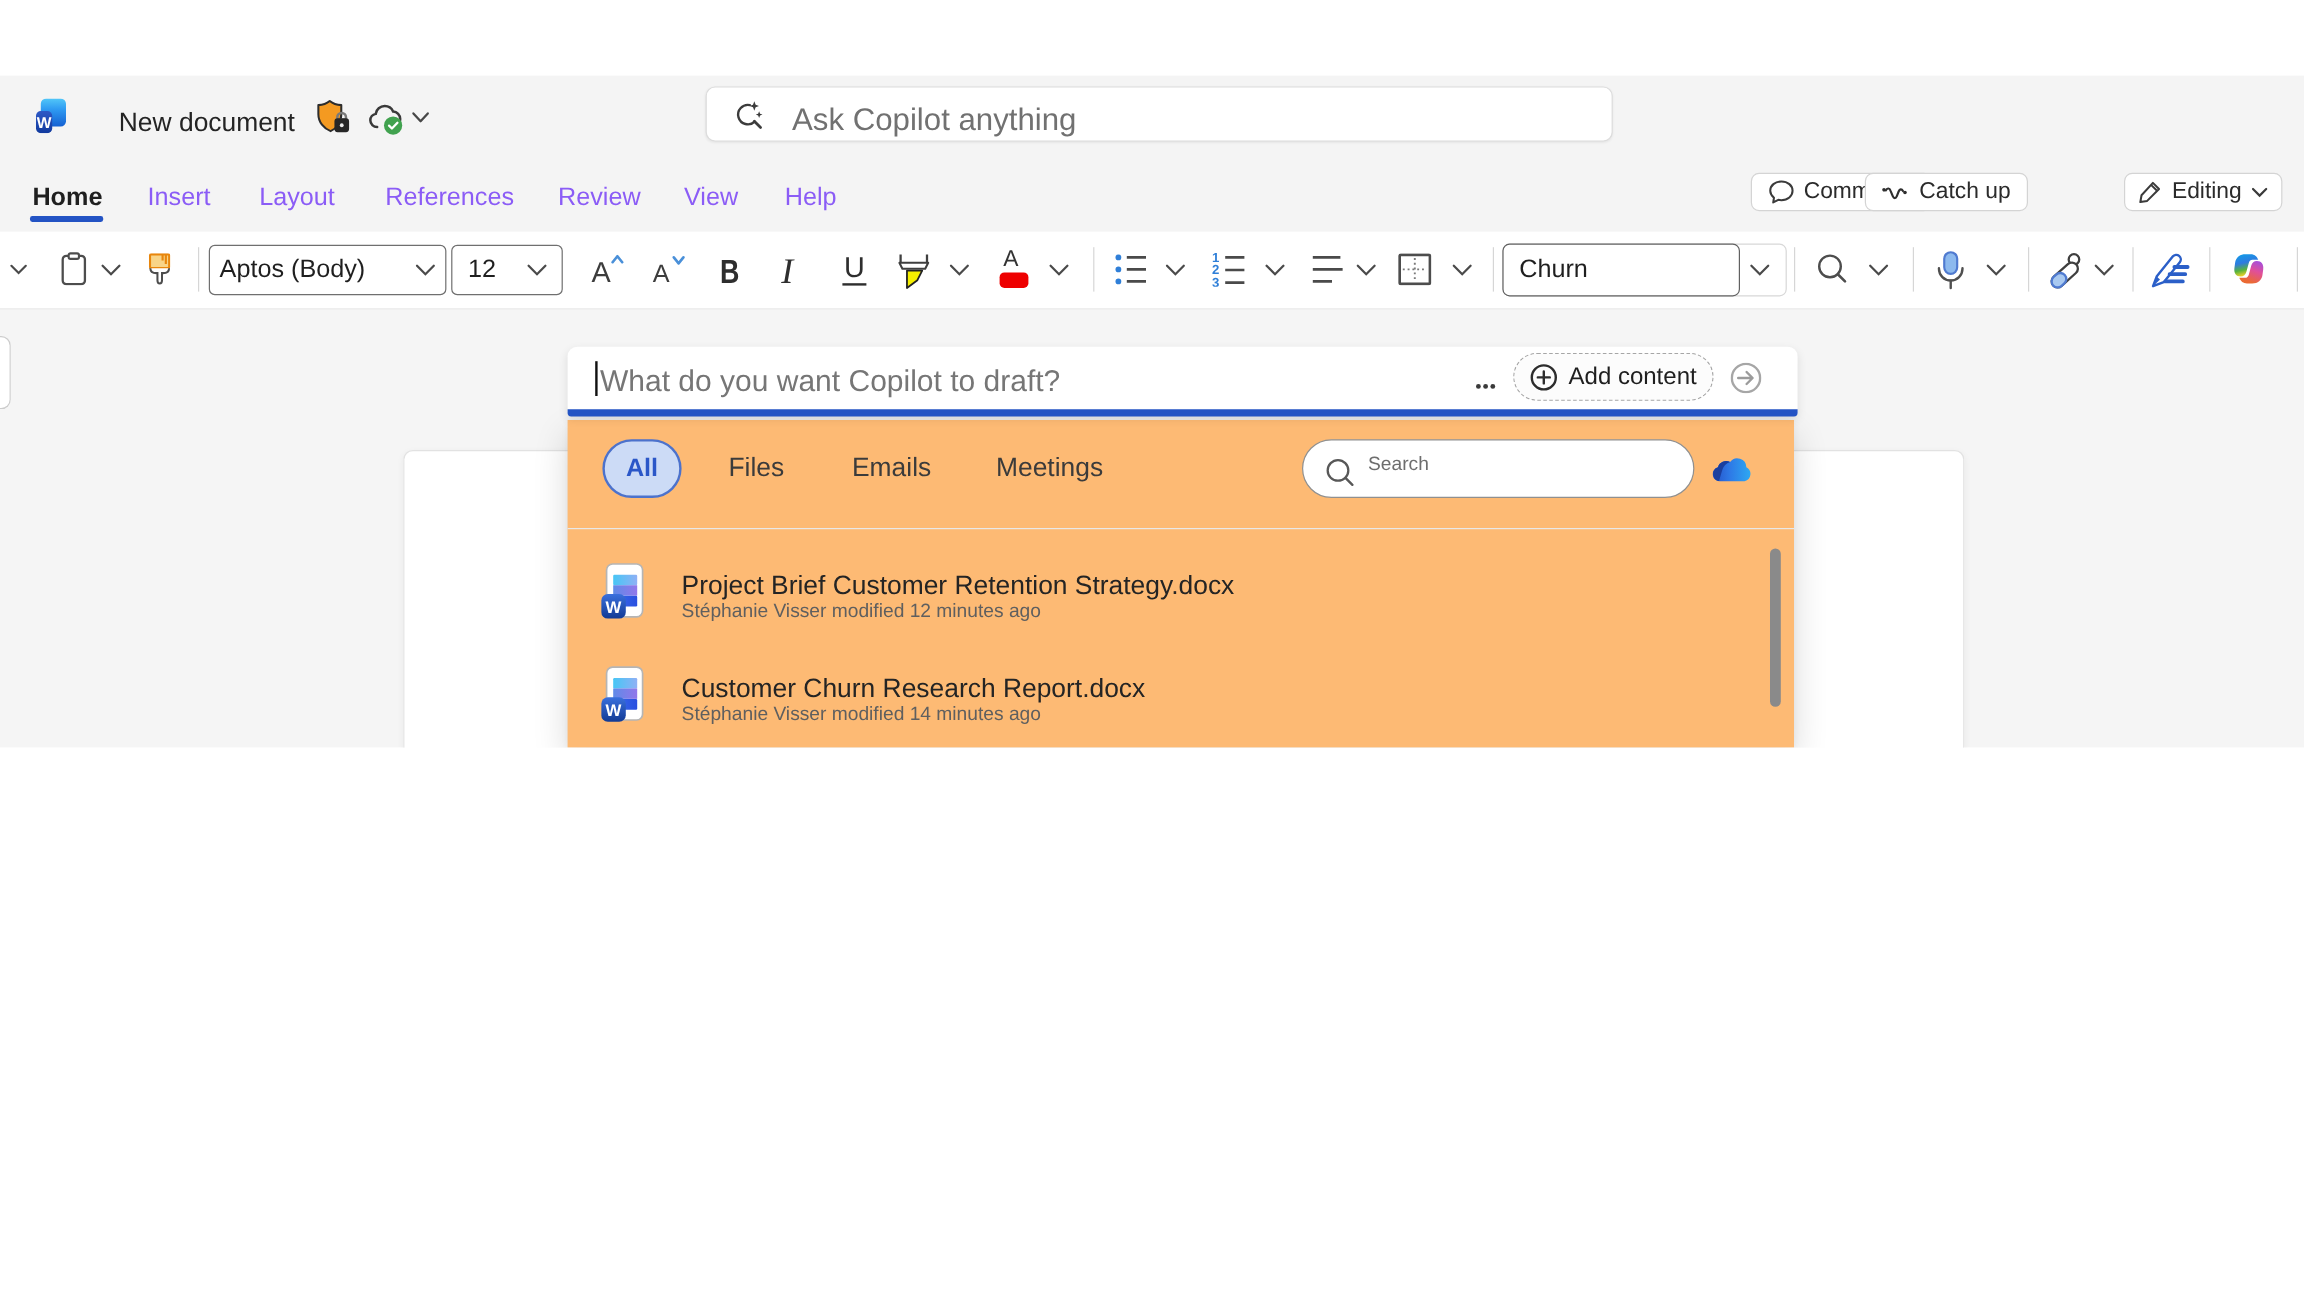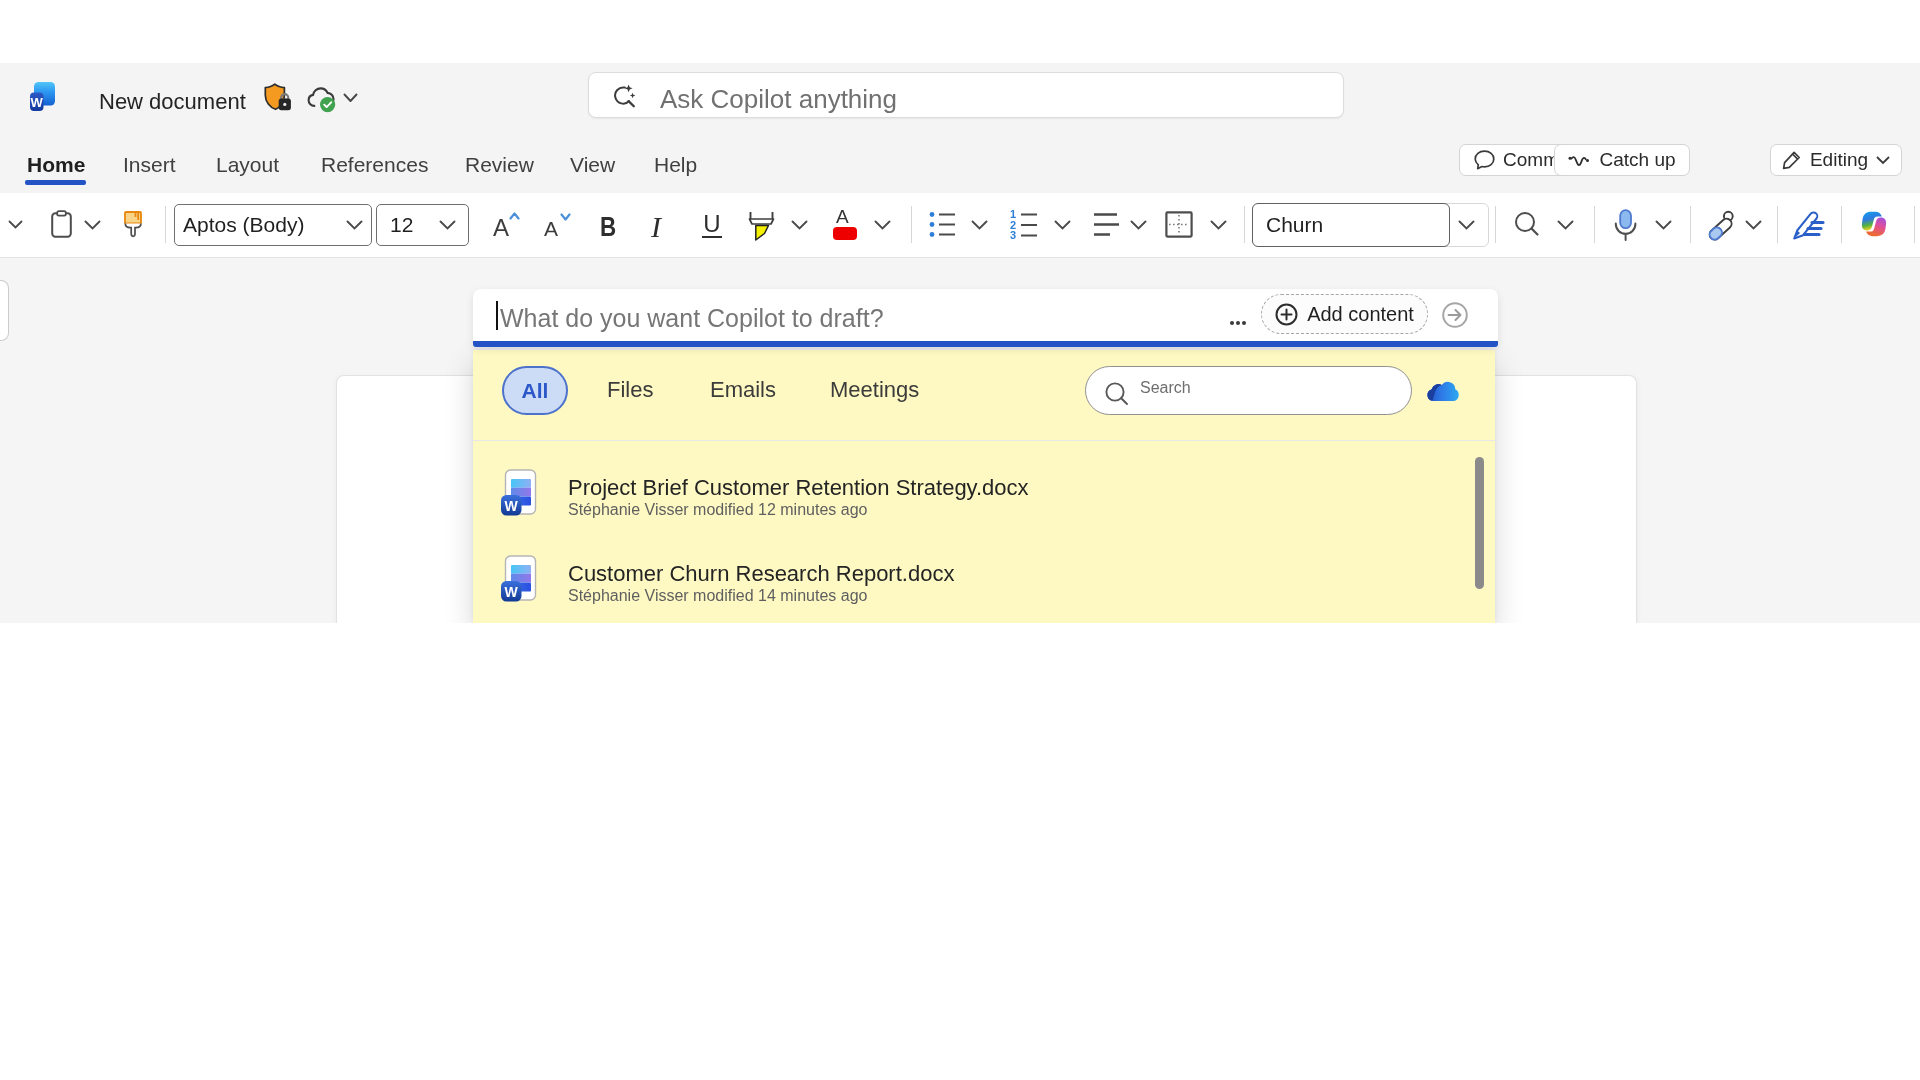--- a/index.html
+++ b/index.html
@@ -6,31 +6,31 @@
 .a{position:absolute}
 .band{left:0;top:63px;width:1920px;height:194px;background:#f4f4f4}
 .ribbonbar{left:0;top:193px;width:1920px;height:64px;background:#fff;border-bottom:1px solid #e3e3e3;box-shadow:0 1px 2px rgba(0,0,0,.04)}
 .canvas{left:0;top:258px;width:1920px;height:365px;background:#f5f5f5}
 .page{left:336px;top:375px;width:1299px;height:248px;background:#fff;border:1px solid #e2e2e2;border-bottom:none;border-radius:8px 8px 0 0;box-shadow:0 2px 6px rgba(0,0,0,.05)}
 .cover{left:0;top:623px;width:1920px;height:457px;background:#fff;z-index:50}
 .lefttab{left:0;top:280px;width:8px;height:59px;background:#fff;border:1px solid #ccc;border-left:none;border-radius:0 8px 8px 0;z-index:5}
 .title{left:99px;top:89px;font-size:22px;color:#242424}
 .askbox{left:588px;top:72px;width:754px;height:44px;background:#fff;border:1px solid #dcdcdc;border-radius:8px;box-shadow:0 1px 2px rgba(0,0,0,.06)}
 .asktext{left:660px;top:84px;font-size:26px;color:#717171}
-.tab{top:153px;font-size:21px;color:#404040}
+.tab{top:153px;font-size:21px;color:#8b5cf6}
 .homeu{left:25px;top:180px;width:61px;height:4.5px;background:#2353c4;border-radius:2px}
 .btn{top:144px;height:32px;background:#fff;border:1px solid #d4d4d4;border-radius:7px;display:flex;align-items:center;justify-content:center;gap:8px;font-size:19px;color:#2b2b2b;box-sizing:border-box}
 .sep{top:206px;width:1px;height:37px;background:#d6d6d6}
 .combo{top:204px;height:42px;background:#fff;border:1.4px solid #6f6f6f;border-radius:5px;box-sizing:border-box}
 .ct{font-size:21px;color:#1f1f1f}
 .ptxt{left:500px;top:304px;font-size:25px;color:#767676}
 .caret{left:496px;top:301px;width:2px;height:29px;background:#111}
 .dots b{display:inline-block;width:4px;height:4px;border-radius:50%;background:#3a3a3a;margin-right:2.2px;vertical-align:middle}
 .addc{left:1261px;top:294px;width:167px;height:40px;border:1.6px dashed #a6a6a6;border-radius:20px;background:#fcfcfc;box-sizing:border-box;display:flex;align-items:center;justify-content:center;gap:9px;font-size:20px;color:#1f1f1f}
-.panel{left:473px;top:350px;width:1022px;height:273px;background:#fef9c3;box-shadow:0 12px 28px rgba(0,0,0,.16),0 0 6px rgba(0,0,0,.06);z-index:10}
+.panel{left:473px;top:350px;width:1022px;height:273px;background:#fdba74;box-shadow:0 12px 28px rgba(0,0,0,.16),0 0 6px rgba(0,0,0,.06);z-index:10}
 .allpill{left:29px;top:16px;width:66px;height:49px;background:#ccdbf6;border:2px solid #4c72cc;border-radius:25px;box-sizing:border-box;text-align:center;line-height:45px;font-size:21px;font-weight:bold;color:#2b57c8}
 .ftab{top:27px;font-size:22px;color:#3b3b3b}
 .searchpill{left:612px;top:16px;width:327px;height:49px;border:1.5px solid #909090;border-radius:25px;box-sizing:border-box;background:#fff}
 .stxt{left:667px;top:29px;font-size:16px;color:#6e6e6e}
 .divider{left:0;top:90px;width:1022px;height:1px;background:#e8e8e8}
 .t1{font-size:22px;color:#242424}
 .t2{font-size:16px;color:#5f5f5f}
 .scroll{left:1002px;top:107px;width:9px;height:132px;border-radius:5px;background:#8a8a8a}
 .draftbox{left:473px;top:289px;width:1025px;height:57px;background:#fff;border-radius:8px 8px 3px 3px;box-shadow:0 3px 8px rgba(0,0,0,.10);z-index:11}
 .bluebar{left:0px;top:52px;width:1025px;height:5.5px;background:#2353c4;border-radius:0 0 3px 3px}

